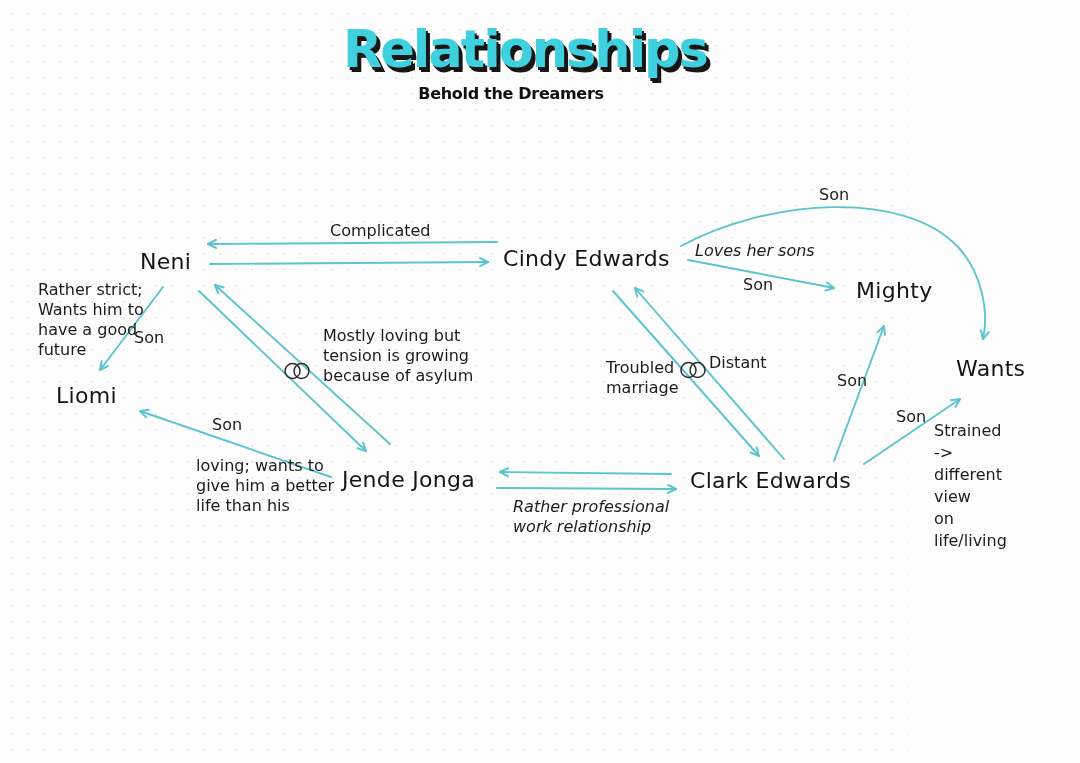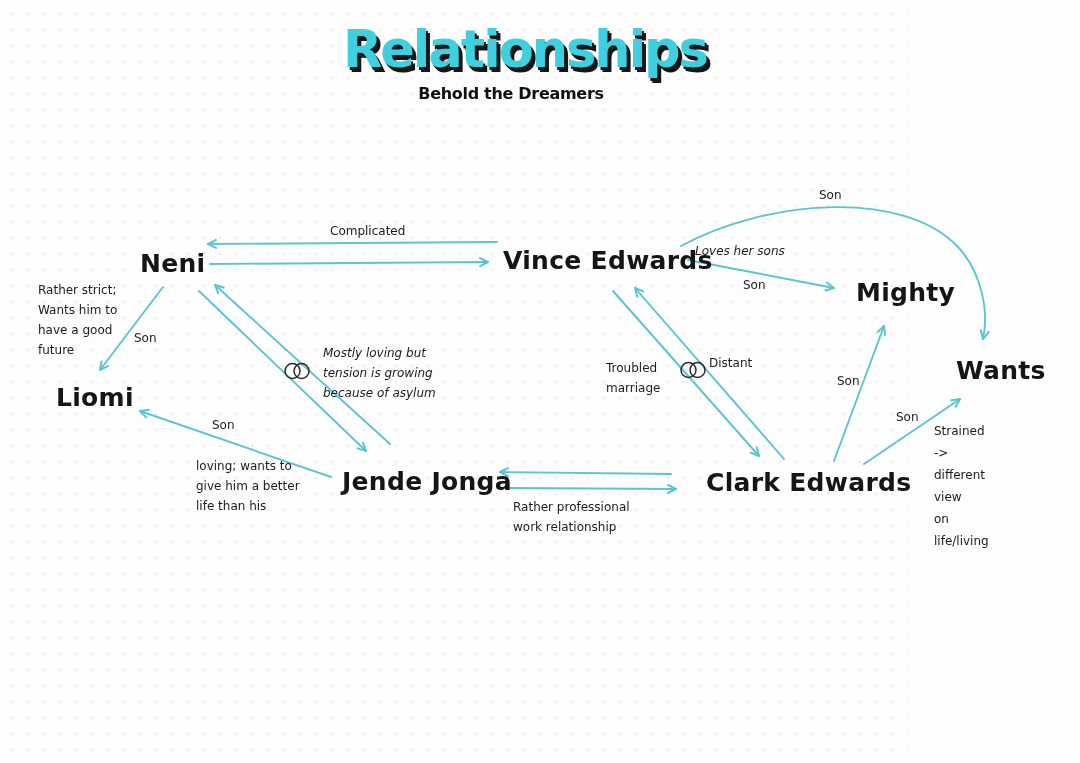--- a/index.html
+++ b/index.html
@@ -61,29 +61,29 @@
     left: 511px; top: 84px;
     transform: translateX(-50%);
     font-size: 16px;
     font-weight: bold;
     letter-spacing: -0.3px;
     color: #111;
     white-space: nowrap;
   }
   .node {
     position: absolute;
-    font-size: 25px;
-    font-weight: bold;
+    font-size: 22px;
+    font-weight: normal;
     color: #151515;
     letter-spacing: 0.3px;
     white-space: nowrap;
   }
   .lbl, .note {
     position: absolute;
-    font-size: 12px;
+    font-size: 16px;
     color: var(--text);
     line-height: 20px;
     white-space: pre-line;
   }
 </style>
 </head>
 <body>
 
 <div class="canvas">
 
@@ -116,45 +116,45 @@
     <g class="rings" transform="translate(693,370)">
       <circle cx="-4.5" cy="0" r="7.5"></circle>
       <circle cx="4.5" cy="0" r="7.5"></circle>
     </g>
   </svg>
 
   <div class="title">Relationships</div>
   <div class="subtitle">Behold the Dreamers</div>
 
   <div class="node" style="left:140px; top:249px;">Neni</div>
-  <div class="node" style="left:503px; top:246px;">Vince Edwards</div>
+  <div class="node" style="left:503px; top:246px;">Cindy Edwards</div>
   <div class="node" style="left:856px; top:278px;">Mighty</div>
   <div class="node" style="left:956px; top:356px;">Wants</div>
   <div class="node" style="left:56px; top:383px;">Liomi</div>
   <div class="node" style="left:342px; top:467px;">Jende Jonga</div>
-  <div class="node" style="left:690px; top:468px;margin-left:16px;">Clark Edwards</div>
+  <div class="node" style="left:690px; top:468px;">Clark Edwards</div>
 
   <div class="lbl" style="left:306px; top:221px;margin-left:24px;">Complicated</div>
 
   <div class="note" style="left:38px; top:280px;">Rather strict;
 Wants him to
 have a good
 future</div>
   <div class="lbl" style="left:134px; top:328px;">Son</div>
 
-  <div class="note" style="left:323px; top:343px;font-style:italic;">Mostly loving but
+  <div class="note" style="left:323px; top:326px;">Mostly loving but
 tension is growing
 because of asylum</div>
 
   <div class="lbl" style="left:212px; top:415px;">Son</div>
   <div class="note" style="left:163px; top:456px;margin-left:33px;">loving; wants to
 give him a better
 life than his</div>
 
-  <div class="note" style="left:513px; top:497px;">Rather professional
+  <div class="note" style="left:513px; top:497px;font-style:italic;">Rather professional
 work relationship</div>
 
   <div class="note" style="left:606px; top:358px;">Troubled
 marriage</div>
   <div class="lbl" style="left:709px; top:353px;">Distant</div>
 
   <div class="note" style="left:695px; top:241px;font-style:italic;">Loves her sons</div>
   <div class="lbl" style="left:743px; top:275px;">Son</div>
   <div class="lbl" style="left:819px; top:185px;">Son</div>
 

